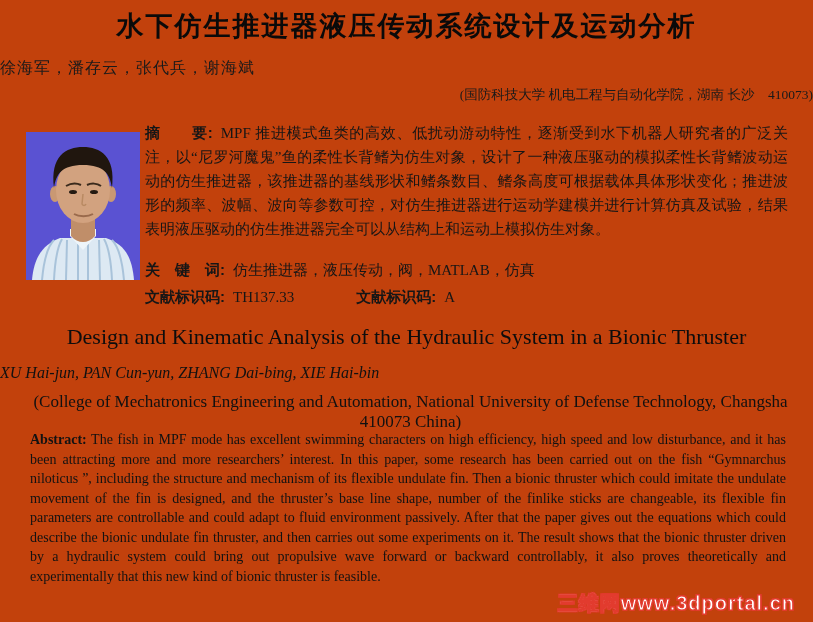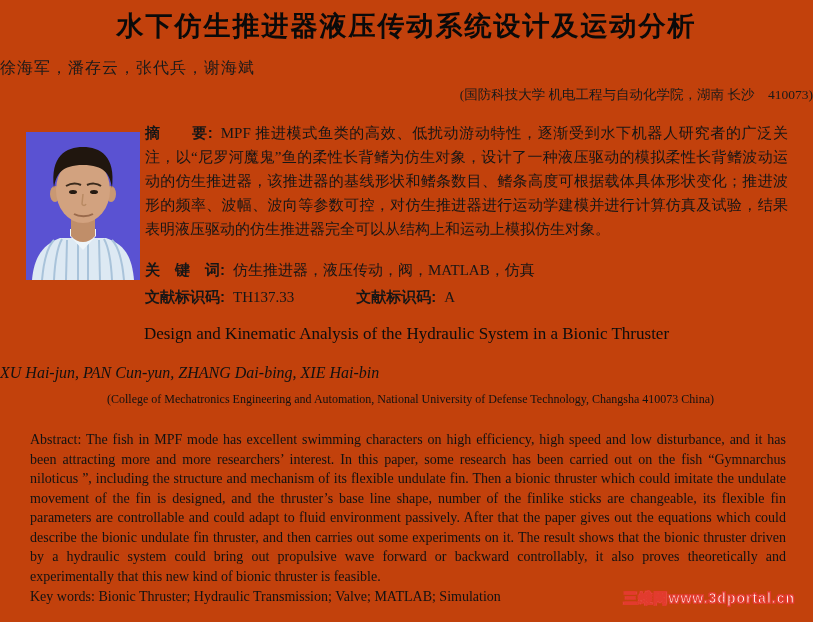--- a/index.html
+++ b/index.html
@@ -67,59 +67,59 @@
   .cn-keywords { margin-top: 17px; }
   .cn-clc { margin-top: 3px; }
   .clc-gap { margin-left: 62px; }
   .serif-val { font-family: "Liberation Serif", "DejaVu Serif", serif; margin-top: 40px; }
 
   
   .en-title {
     position: absolute;
     top: 324px; left: 0; right: 0;
     text-align: center;
-    font-size: 17px;
+    font-size: 22px;
     font-weight: normal;
     color: #0d0d0d;
   }
   .en-authors {
     position: absolute;
     top: 364px; left: 0; right: 0;
     text-align: left;
     font-size: 16px;
     font-style: italic;
     color: #111111;
   }
   .en-affil {
     position: absolute;
     top: 392px; left: 8px; right: 0;
     text-align: center;
-    font-size: 12px;
+    font-size: 17px;
     color: #111111;
   }
 
   
   .en-block {
     position: absolute;
     left: 30px; right: 27px; top: 430px;
     font-size: 14px;
     line-height: 19.5px;
     color: #121212;
   }
   .en-abstract { text-align: justify; }
-  .en-bold { font-weight: normal; }
+  .en-bold { font-weight: bold; }
   .en-keywords { margin-top: 1px; }
 
   
   .watermark {
     position: absolute;
     right: 18px; top: 590px;
     font-family: "Liberation Sans", "DejaVu Sans", sans-serif;
     font-weight: bold;
-    font-size: 14px;
+    font-size: 20px;
     letter-spacing: 1px;
     color: #ffffff;
     -webkit-text-stroke: 1px #e23b2e;
     text-shadow:
       -1px -1px 0 #e23b2e, 1px -1px 0 #e23b2e,
       -1px  1px 0 #e23b2e, 1px  1px 0 #e23b2e;
     white-space: nowrap;
   }
 </style>
 </head>
@@ -174,21 +174,17 @@
 
   <h2 class="en-title">Design and Kinematic Analysis of the Hydraulic System in a Bionic Thruster</h2>
   <div class="en-authors">XU Hai-jun, PAN Cun-yun, ZHANG Dai-bing, XIE Hai-bin</div>
   <div class="en-affil">(College of Mechatronics Engineering and Automation, National University of Defense Technology, Changsha 410073 China)</div>
 
   <div class="en-block">
     <p class="en-abstract">
       <span class="en-bold">Abstract:</span>
       <span>The fish in MPF mode has excellent swimming characters on high efficiency, high speed and low disturbance, and it has been attracting more and more researchers’ interest. In this paper, some research has been carried out on the fish “Gymnarchus niloticus ”, including the structure and mechanism of its flexible undulate fin. Then a bionic thruster which could imitate the undulate movement of the fin is designed, and the thruster’s base line shape, number of the finlike sticks are changeable, its flexible fin parameters are controllable and could adapt to fluid environment passively. After that the paper gives out the equations which could describe the bionic undulate fin thruster, and then carries out some experiments on it. The result shows that the bionic thruster driven by a hydraulic system could bring out propulsive wave forward or backward controllably, it also proves theoretically and experimentally that this new kind of bionic thruster is feasible.</span>
     </p>
-    <p class="en-keywords">
-      <span class="en-bold">Key words:</span>
-      <span>Bionic Thruster; Hydraulic Transmission; Valve; MATLAB; Simulation</span>
-    </p>
   </div>
 
   <div class="watermark">三维网www.3dportal.cn</div>
 
 </div>
 
 </body></html>

